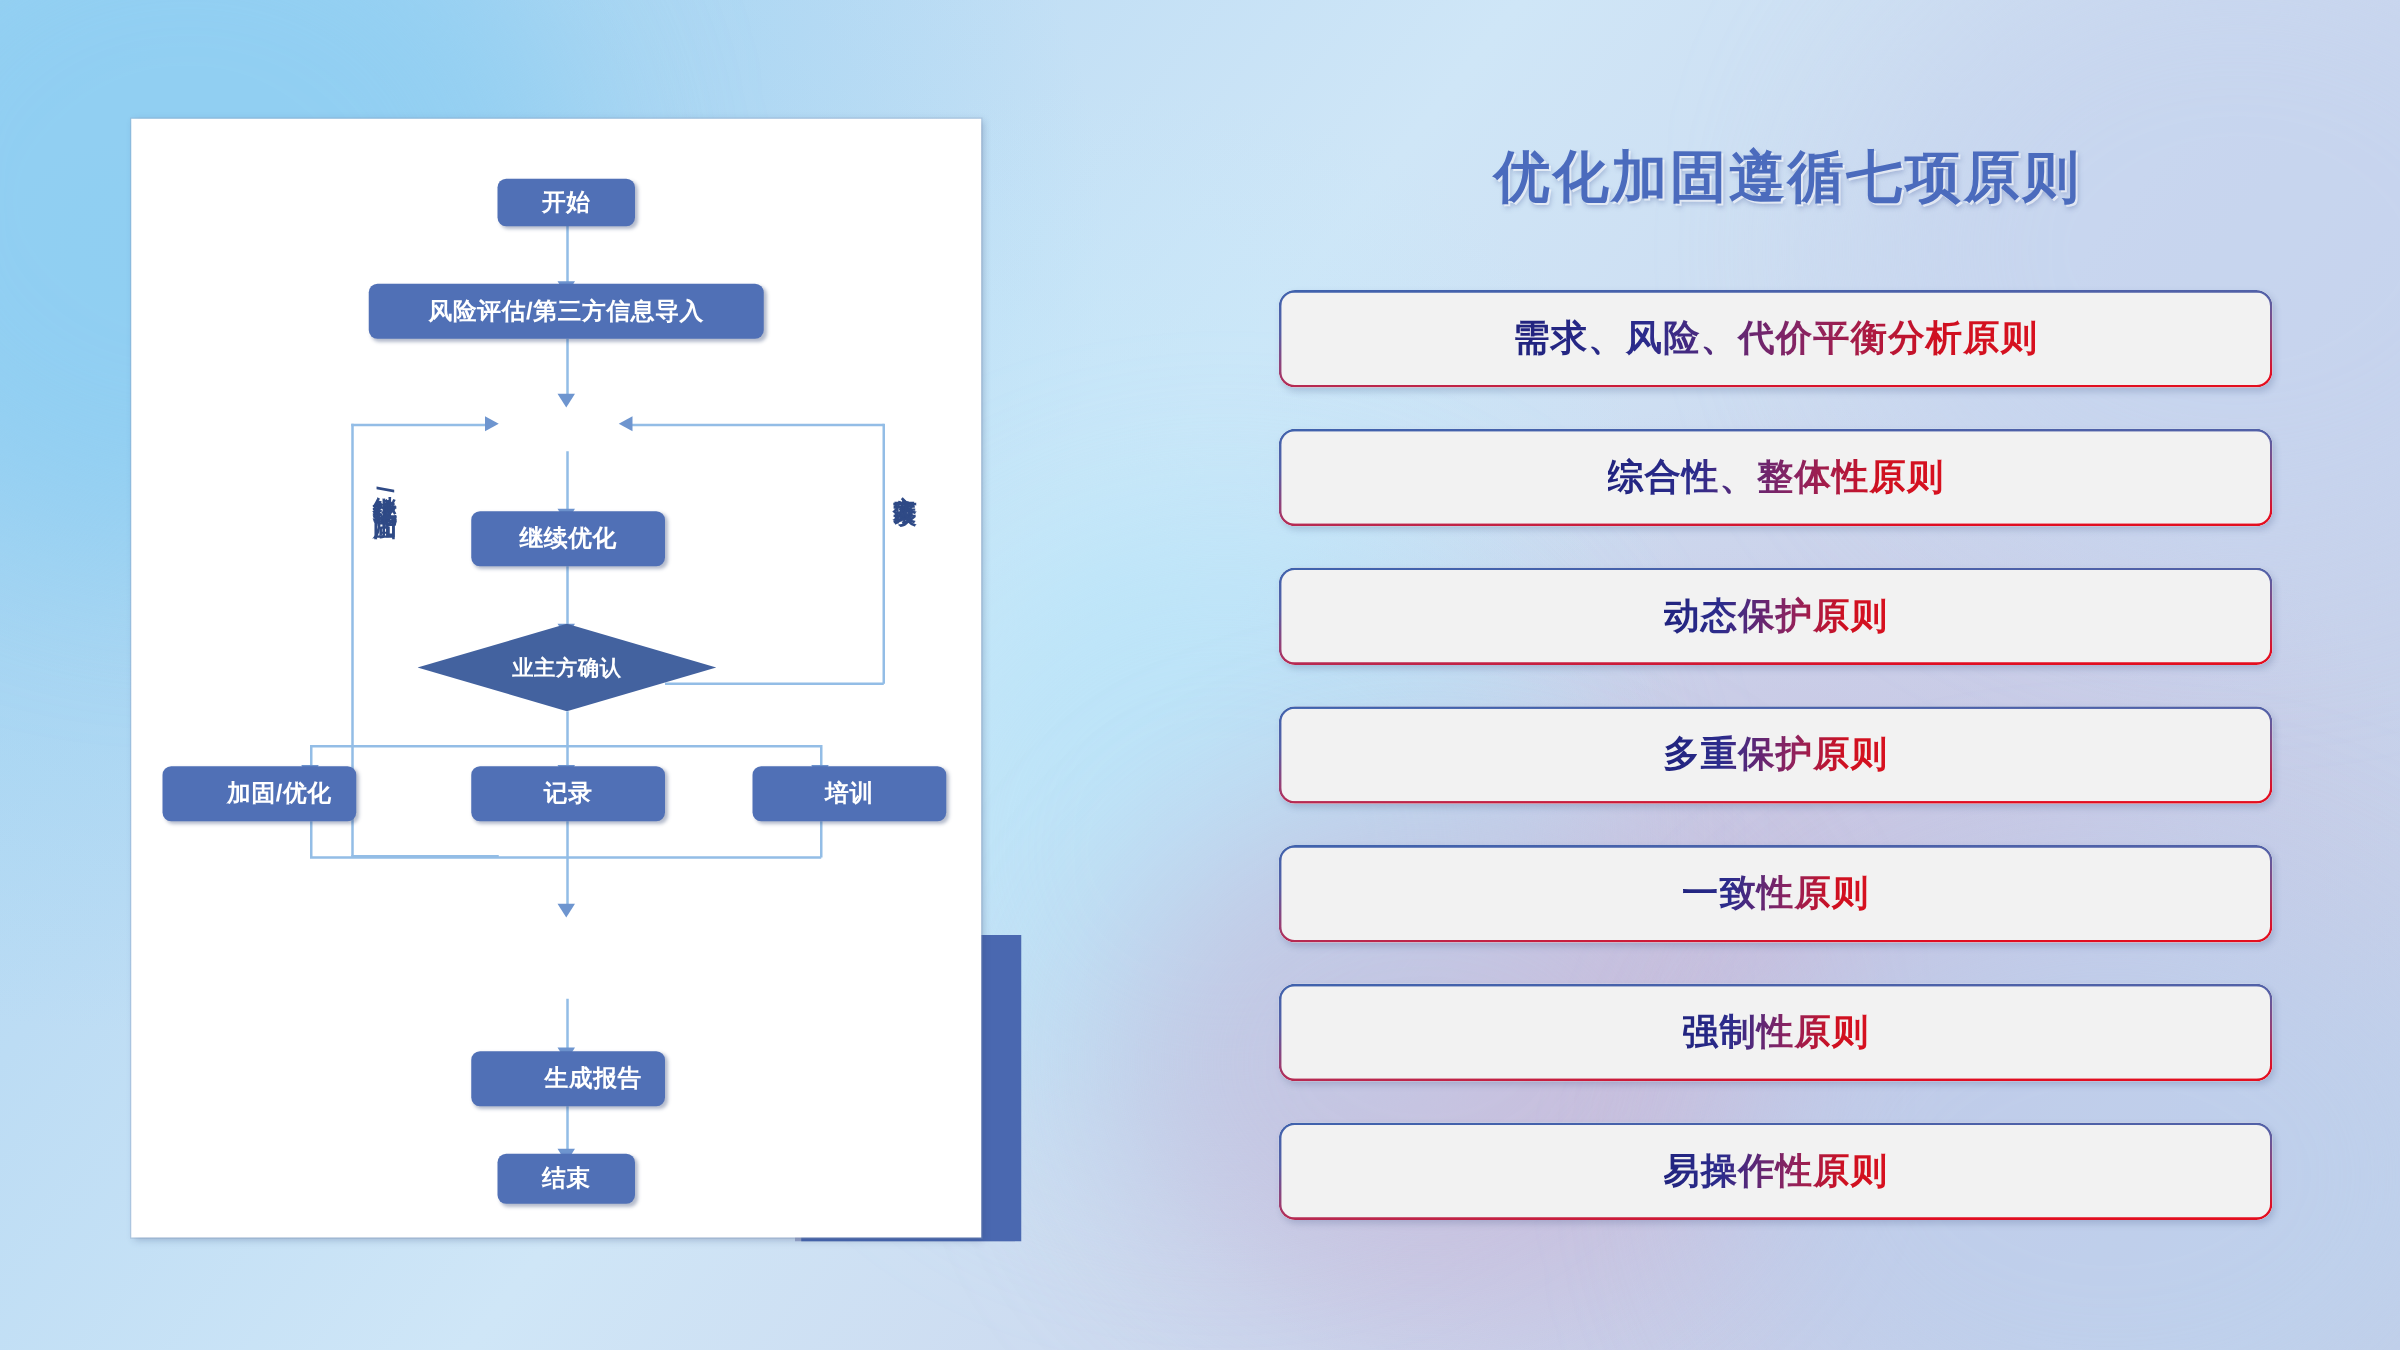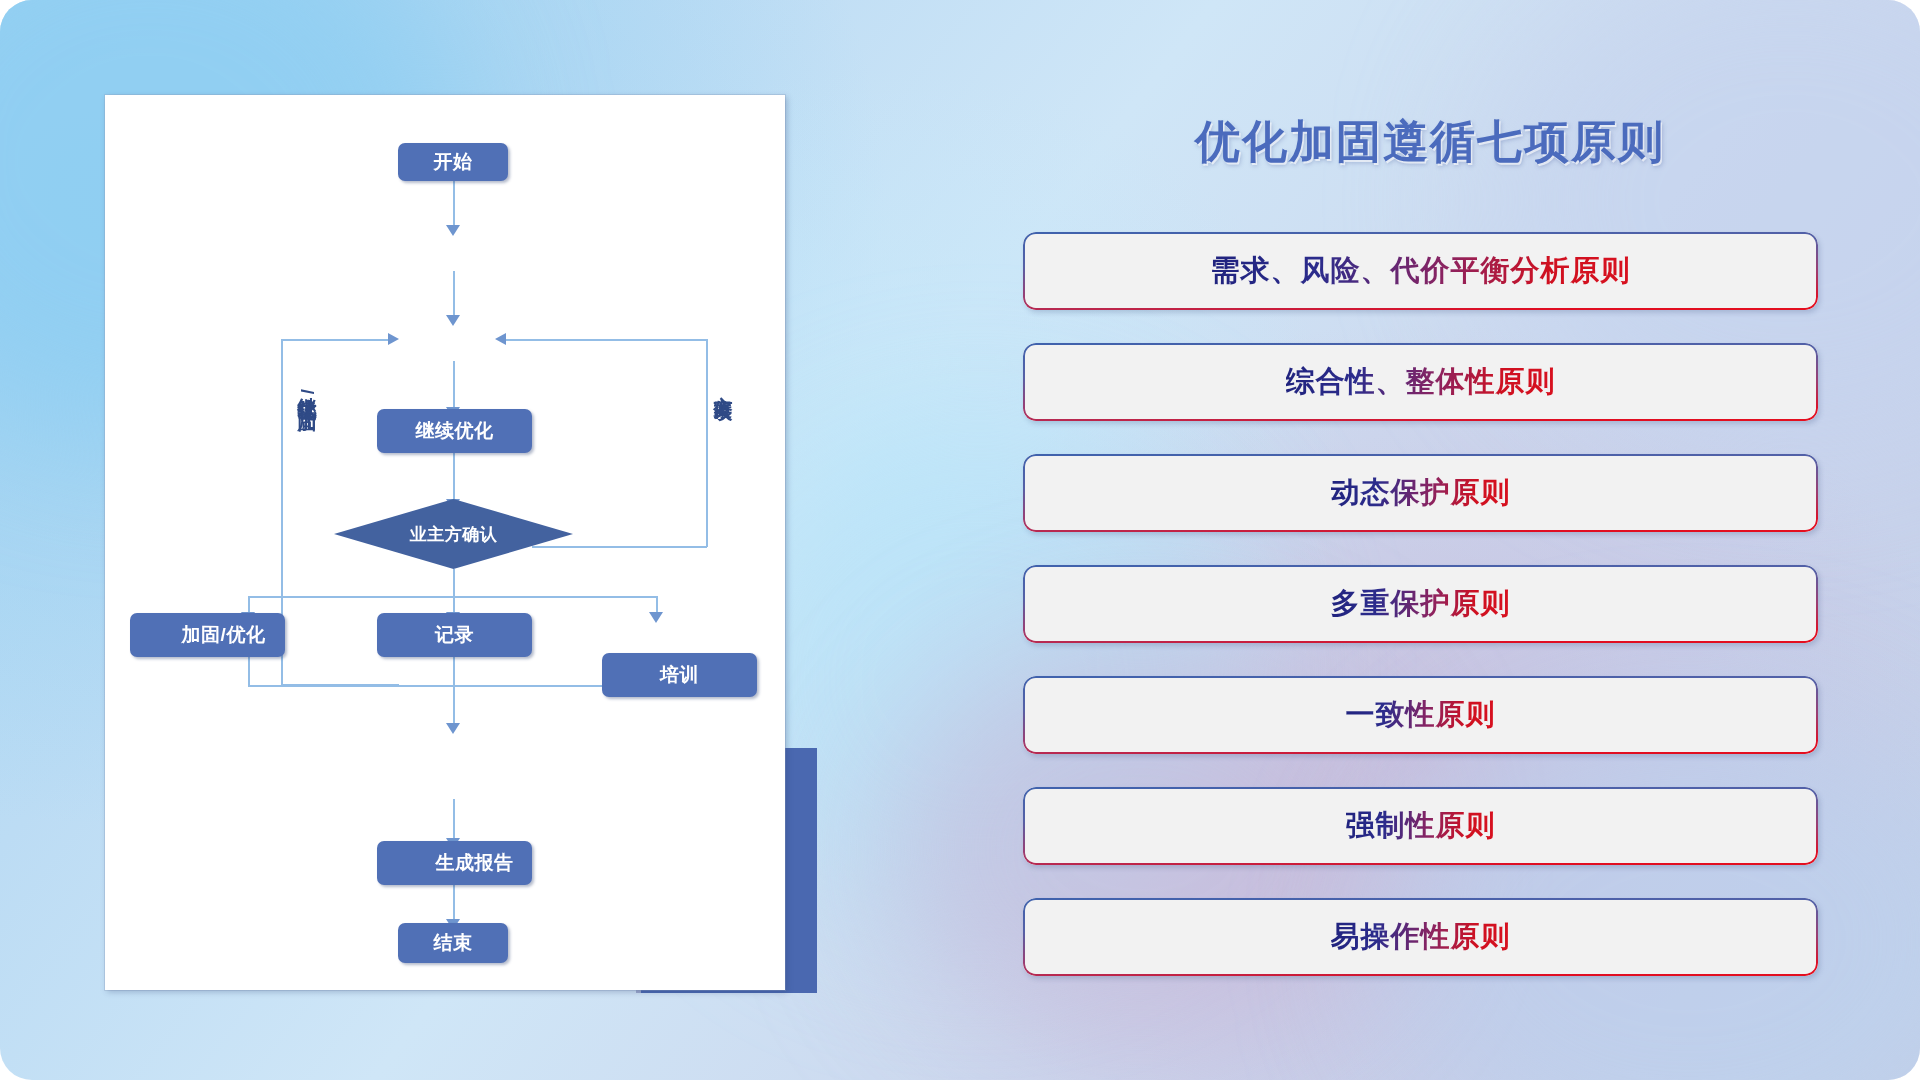--- a/index.html
+++ b/index.html
@@ -14,21 +14,20 @@
   #slide {
     position: relative;
     width: 1920px;
     height: 1080px;
     background:
       radial-gradient(ellipse 900px 700px at 74% 70%, rgba(197,176,212,0.55) 0%, rgba(197,176,212,0.0) 62%),
       radial-gradient(ellipse 700px 620px at 46% 44%, rgba(196,232,250,0.85) 0%, rgba(196,232,250,0.0) 66%),
       radial-gradient(ellipse 1100px 900px at 6% 18%, rgba(150,208,242,0.95) 0%, rgba(150,208,242,0.0) 70%),
       linear-gradient(128deg, #a7d6f2 0%, #bcdcf4 24%, #cfe6f7 44%, #cddbf0 62%, #c9d3ec 78%, #c3cfe8 100%);
     overflow: hidden;
-    border-radius: 32px;
   }
 
   
   .bg-blob { position: absolute; border-radius: 50%; filter: blur(70px); pointer-events: none; }
   .blob-a { left: -160px; top: -120px;  width: 620px; height: 560px; background: rgba(141,205,241,0.75); }
   .blob-b { left: 700px;  top: 420px;   width: 560px; height: 520px; background: rgba(180,226,248,0.55); }
   .blob-c { left: 880px;  top: 640px;   width: 520px; height: 420px; background: rgba(200,180,214,0.50); }
   .blob-d { left: 1480px; top: -60px;   width: 620px; height: 520px; background: rgba(196,211,238,0.60); }
   .blob-e { left: 1380px; top: 700px;   width: 620px; height: 480px; background: rgba(186,209,238,0.55); }
 
@@ -232,40 +231,43 @@
       <div class="ln v" style="left:348px; top:704px; height:42px;"></div>
       <div class="arw down" style="left:341px; top:743px;"></div>
 
       <div class="ln v" style="left:348px; top:790px; height:38px;"></div>
       <div class="arw down" style="left:341px; top:824px;"></div>
 
       <div class="node box" style="left:293px; top:48px; width:110px; height:38px;">
         <span>开始</span>
       </div>
 
+      <div class="node box" style="left:190px; top:132px; width:316px; height:44px;">
+        <span>风险评估/第三方信息导入</span>
+      </div>
 
 
       <div class="node box" style="left:272px; top:314px; width:155px; height:44px;">
         <span>继续优化</span>
       </div>
 
       <div class="node diamond" style="left:229px; top:404px; width:239px; height:70px;justify-content:center;">
         <span class="dia-shape"></span>
         <span class="dia-label">业主方确认</span>
       </div>
 
       <div class="node box" style="left:25px; top:518px; width:155px; height:44px;padding-left:32px;">
         <span>加固/优化</span>
       </div>
 
       <div class="node box" style="left:272px; top:518px; width:155px; height:44px;">
         <span>记录</span>
       </div>
 
-      <div class="node box" style="left:497px; top:518px; width:155px; height:44px;margin-top:40px;">
+      <div class="node box" style="left:497px; top:518px; width:155px; height:44px;">
         <span>培训</span>
       </div>
 
 
       <div class="node box" style="left:272px; top:746px; width:155px; height:44px;padding-left:40px;">
         <span>生成报告</span>
       </div>
 
       <div class="node box" style="left:293px; top:828px; width:110px; height:40px;">
         <span>结束</span>

